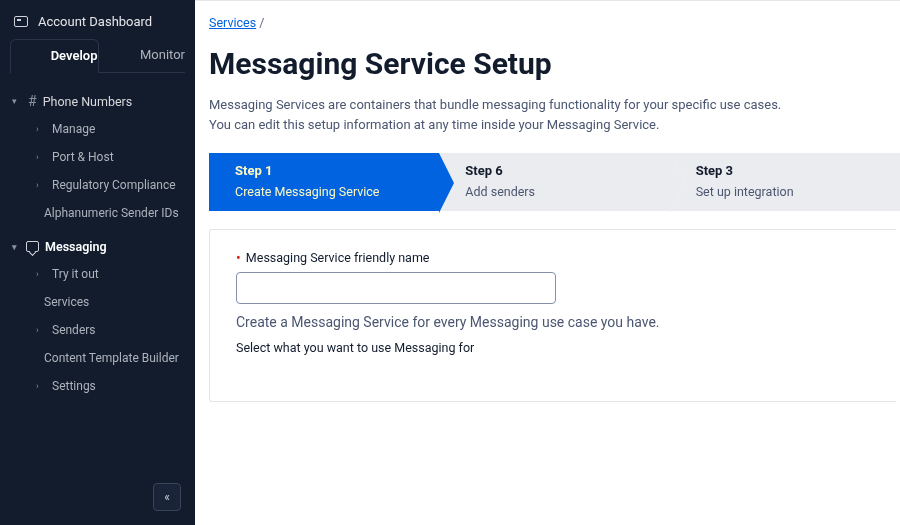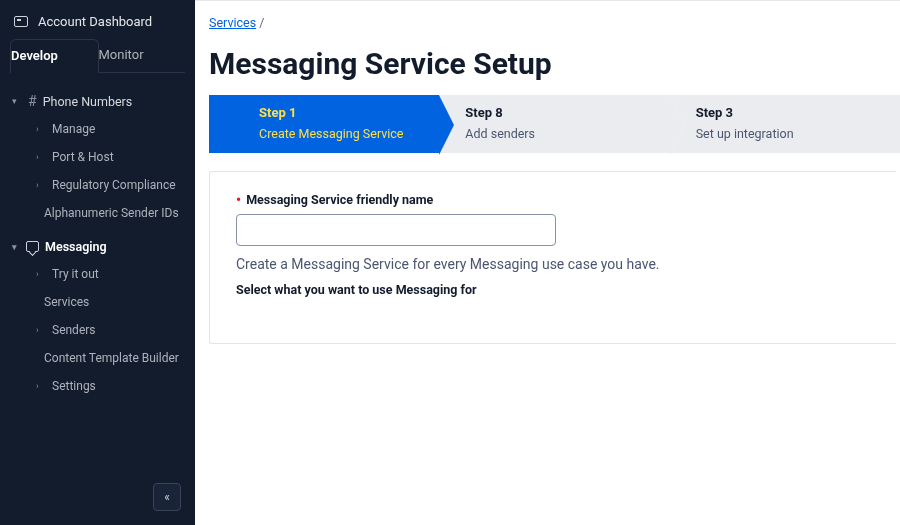--- a/index.html
+++ b/index.html
@@ -29,21 +29,21 @@
       padding: 14px 14px 10px 14px;
       color: #e6e6ea;
       font-size: 13px;
     }
     .sidebar-tabs {
       display: flex;
       padding: 0 10px;
     }
     .sidebar-tab {
       flex: 1;
-      text-align: left;
+      text-align: right;
       padding: 8px 0 10px 0;
       font-size: 13px;
       color: #aeb2bb;
       cursor: pointer;
       border-bottom: 1px solid #2a3547;
     }
     .sidebar-tab.active {
       color: #fff;
       background: #121c2d;
       border: 1px solid #2a3547;
@@ -156,21 +156,21 @@
       flex:1;
       background:#ebecef;
       color:#3c4762;
       padding: 10px 16px 12px 26px;
       position:relative;
       font-size: 13px;
     }
     .step .step-label { font-weight:700; display:block; margin-bottom:6px; color:#121c2d;}
     .step .step-desc { font-size:12.5px; color:#4b5671;}
     .step.active { background:#0263e0; color:#fff;}
-    .step.active .step-label, .step.active .step-desc { color:#fde047;margin-left:24px; }
+    .step.active .step-label, .step.active .step-desc { color:#fef9c3; }
     .step::after{
       content:"";
       position:absolute;
       right:-15px; top:0;
       width:0;height:0;
       border-top:30px solid transparent;
       border-bottom:30px solid transparent;
       border-left:15px solid #ebecef;
       z-index:2;
     }
@@ -195,21 +195,21 @@
       padding: 20px 26px 40px 26px;
     }
     .section-title {
       font-size: 16px;
       font-weight: 700;
       color:#121c2d;
       margin-bottom: 14px;
     }
     .field-label {
       font-size: 12.5px;
-      font-weight: 700;
+      font-weight: 400;
       color:#121c2d;
       margin-bottom: 6px;
       display:block;
     }
     .req { color:#d61f1f; font-size:14px; margin-right:2px; vertical-align:-1px;}
     .text-input {
       width: 320px;
       height: 32px;
       border:1px solid #8891aa;
       border-radius:4px;
@@ -316,28 +316,32 @@
 </aside>
 
 <main class="main">
   <div class="breadcrumb">
     <a>Services</a>
     <span>/</span>
   </div>
 
   <h1>Messaging Service Setup</h1>
 
+  <div class="intro">
+    <div>Messaging Services are containers that bundle messaging functionality for your specific use cases.</div>
+    <div>You can edit this setup information at any time inside your Messaging Service.</div>
+  </div>
 
   <div class="stepper">
     <div class="step active">
       <span class="step-label">Step 1</span>
       <span class="step-desc">Create Messaging Service</span>
     </div>
     <div class="step">
-      <span class="step-label">Step 8</span>
+      <span class="step-label">Step 6</span>
       <span class="step-desc">Add senders</span>
     </div>
     <div class="step">
       <span class="step-label">Step 3</span>
       <span class="step-desc">Set up integration</span>
     </div>
   </div>
 
   <div class="panel">
 

